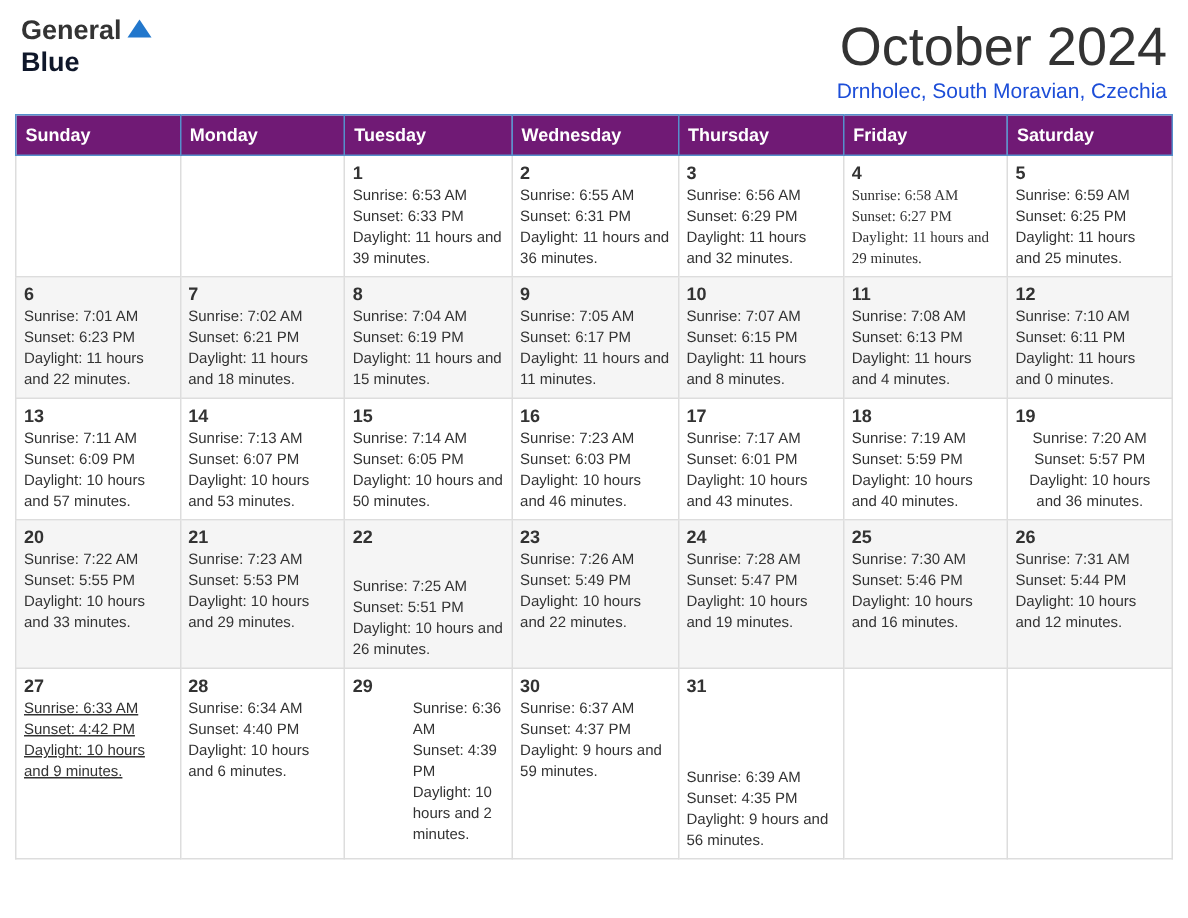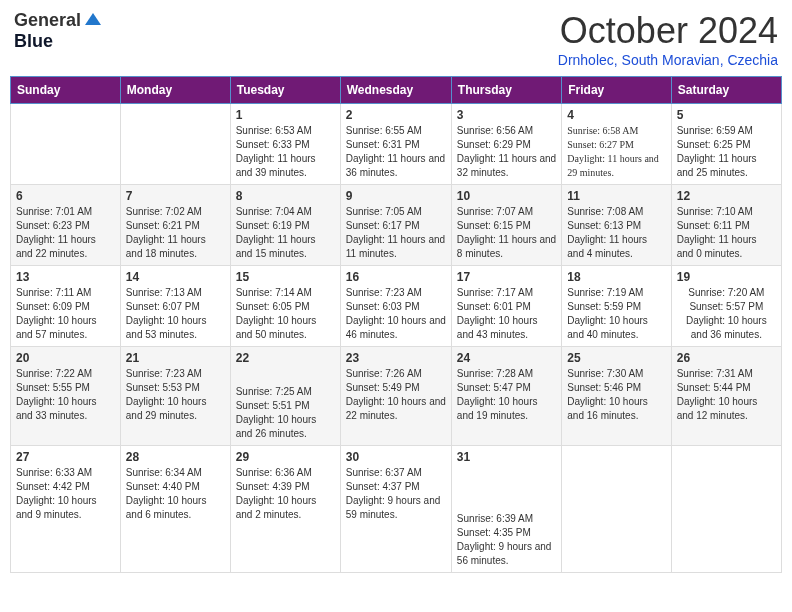--- a/index.html
+++ b/index.html
@@ -289,33 +289,33 @@
         <td>
           <span class="day-number">26</span>
           <div class="day-info" style="white-space: pre-line;">Sunrise: 7:31 AM
 Sunset: 5:44 PM
 Daylight: 10 hours and 12 minutes.</div>
         </td>
       </tr>
       <tr>
         <td>
           <span class="day-number">27</span>
-          <div class="day-info" style="white-space: pre-line;">Sunrise: 6:33 AM
+          <div class="day-info" style="white-space: pre-line; text-decoration: underline;">Sunrise: 6:33 AM
 Sunset: 4:42 PM
 Daylight: 10 hours and 9 minutes.</div>
         </td>
         <td>
           <span class="day-number">28</span>
           <div class="day-info" style="white-space: pre-line;">Sunrise: 6:34 AM
 Sunset: 4:40 PM
 Daylight: 10 hours and 6 minutes.</div>
         </td>
         <td>
           <span class="day-number">29</span>
-          <div class="day-info" style="white-space: pre-line;">Sunrise: 6:36 AM
+          <div class="day-info" style="white-space: pre-line; margin-left: 40px;">Sunrise: 6:36 AM
 Sunset: 4:39 PM
 Daylight: 10 hours and 2 minutes.</div>
         </td>
         <td>
           <span class="day-number">30</span>
           <div class="day-info" style="white-space: pre-line;">Sunrise: 6:37 AM
 Sunset: 4:37 PM
 Daylight: 9 hours and 59 minutes.</div>
         </td>
         <td>

